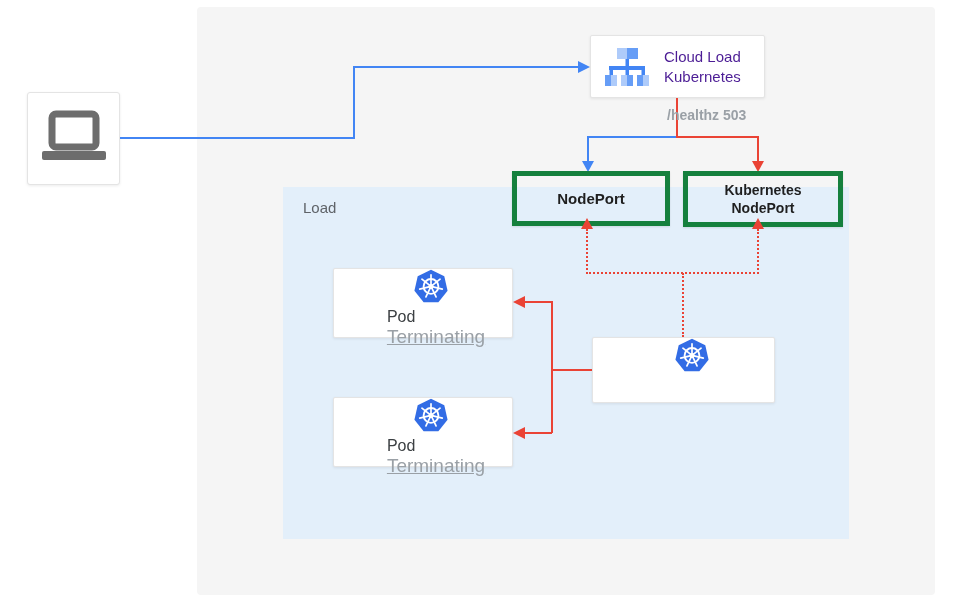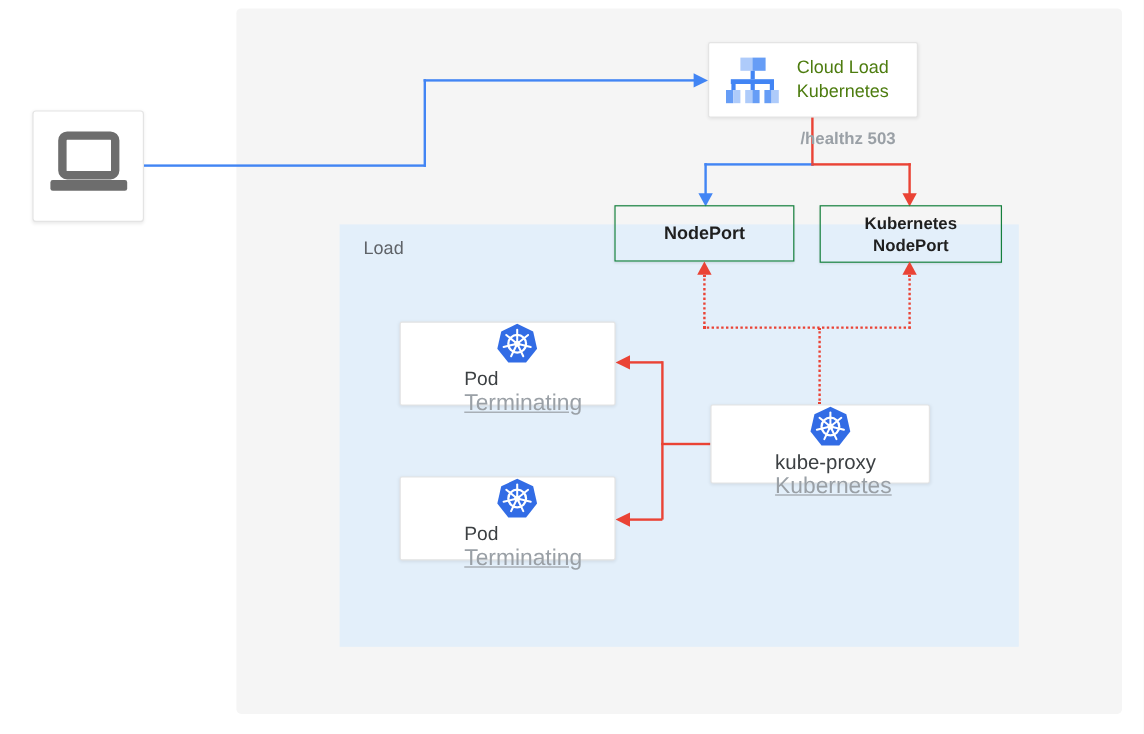--- a/index.html
+++ b/index.html
@@ -13,24 +13,24 @@
   .gray-panel{left:197px;top:7px;width:738px;height:588px;background:#f5f5f5;border-radius:4px;}
   .nodes-container{left:283px;top:187px;width:566px;height:352px;background:#e3effa;}
   .nodes-label{left:303px;top:199px;font-size:15px;color:#5f6368;}
   
   .card{background:#ffffff;border:1px solid #e4e4e4;box-shadow:0 1px 3px rgba(0,0,0,0.08);box-sizing:border-box;}
   
   .laptop-box{left:27px;top:92px;width:93px;height:93px;display:flex;align-items:center;justify-content:center;border-radius:3px;}
   
   .clb-box{left:590px;top:35px;width:175px;height:63px;display:flex;align-items:center;border-radius:2px;}
   .clb-icon-wrap{margin-left:13px;width:46px;height:42px;flex:0 0 auto;}
-  .clb-text{margin-left:14px;font-size:15px;line-height:20px;color:#4d7c0f;}
+  .clb-text{margin-left:14px;font-size:15px;line-height:20px;color:#4c1d95;}
   
   .port-box{display:flex;align-items:center;justify-content:center;text-align:center;
-    border:1px solid #15803d;box-shadow:0 1px 2px rgba(0,0,0,0.10);}
+    border:5px solid #15803d;box-shadow:0 1px 2px rgba(0,0,0,0.10);}
   .nodeport-box{left:512px;top:171px;width:148px;height:45px;font-size:15px;font-weight:bold;color:#1f1f1f;}
   .hcnodeport-box{left:683px;top:171px;width:150px;height:46px;font-size:14px;font-weight:bold;color:#1f1f1f;line-height:18px;}
   
   .entity-card{display:flex;align-items:center;border-radius:2px;flex-direction:column;}
   .pod1-box{left:333px;top:268px;width:180px;height:70px;}
   .pod2-box{left:333px;top:397px;width:180px;height:70px;}
   .kubeproxy-box{left:592px;top:337px;width:183px;height:66px;}
   .k8s-icon-wrap{margin-left:16px;width:38px;height:37px;flex:0 0 auto;}
   .entity-text{margin-left:26px;}
   .entity-title{font-size:16px;color:#3c4043;line-height:21px;}
@@ -191,17 +191,13 @@
         <line x1="18" y1="16.5" x2="26.6" y2="9.6"></line>
         <line x1="18" y1="16.5" x2="28.7" y2="19"></line>
         <line x1="18" y1="16.5" x2="22.8" y2="26.4"></line>
         <line x1="18" y1="16.5" x2="13.2" y2="26.4"></line>
         <line x1="18" y1="16.5" x2="7.3" y2="19"></line>
         <line x1="18" y1="16.5" x2="9.4" y2="9.6"></line>
       </g>
       <circle cx="18" cy="16.5" r="2.4" fill="#ffffff"></circle>
     </svg>
   </span>
-  <div class="entity-text">
-    <div class="entity-title">kube-proxy</div>
-    <div class="entity-sub">Kubernetes</div>
-  </div>
 </div>
 
 </body></html>

